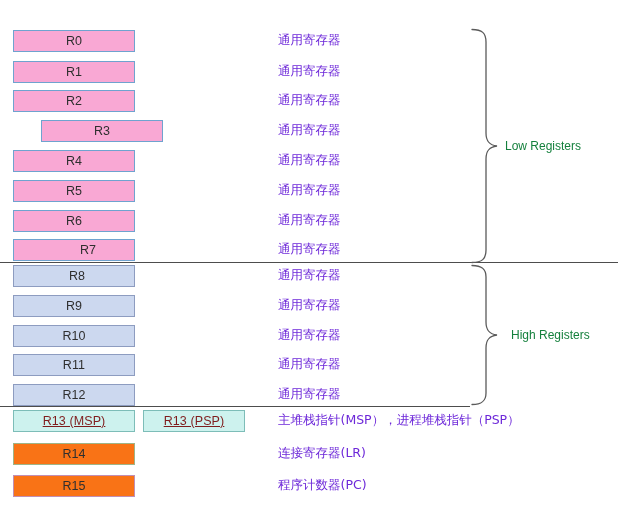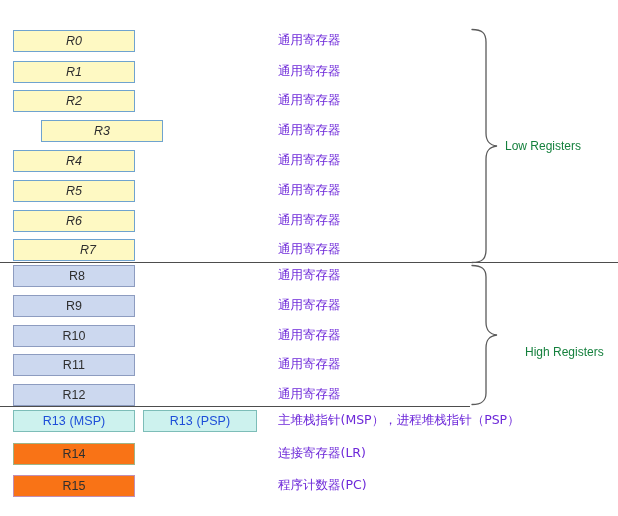--- a/index.html
+++ b/index.html
@@ -26,34 +26,34 @@
     height: 22px;
     line-height: 20px;
     text-align: center;
     font-size: 12.5px;
     color: #333333;
     border: 1px solid #7e9ec4;
     letter-spacing: 0.1px;
     white-space: nowrap;
   }
   .reg-box.low {
-    background: #fef9c3;
+    background: #f9a8d4;
     border-color: #6fa3cf;
     color: #2f2f2f;
-    font-style: italic;
   }
   .reg-box.high {
     background: #ccd8ef;
     border-color: #8d9cc0;
     color: #2f2f2f;
   }
   .reg-box.sp {
     background: #cdf2ee;
     border-color: #7dbdb8;
-    color: #1d4ed8;
+    color: #7f1d1d;
+    text-decoration: underline;
   }
   .reg-box.lr {
     background: #f97316;
     border-color: #9fb487;
     color: #2f2f2f;
   }
   .reg-box.pc {
     background: #f97316;
     border-color: #c08fb5;
     color: #2f2f2f;
@@ -132,21 +132,21 @@
 
   <div class="reg-box high" style="left:13px; top:354px; width:122px;">R11</div>
   <div class="desc" style="top:355px;">通用寄存器</div>
 
   <div class="reg-box high" style="left:13px; top:384px; width:122px;">R12</div>
   <div class="desc" style="top:385px;">通用寄存器</div>
 
   <div class="divider" style="left:0px; top:406px; width:470px;"></div>
 
   <div class="reg-box sp" style="left:13px; top:410px; width:122px;">R13 (MSP)</div>
-  <div class="reg-box sp" style="left:143px; top:410px; width:114px;">R13 (PSP)</div>
+  <div class="reg-box sp" style="left:143px; top:410px; width:102px;">R13 (PSP)</div>
   <div class="desc" style="top:411px;">主堆栈指针(MSP），进程堆栈指针（PSP）</div>
 
   <div class="reg-box lr" style="left:13px; top:443px; width:122px;">R14</div>
   <div class="desc" style="top:444px;">连接寄存器(LR)</div>
 
   <div class="reg-box pc" style="left:13px; top:475px; width:122px;">R15</div>
   <div class="desc" style="top:476px;">程序计数器(PC)</div>
 
   <svg class="brace" style="left:470px; top:28px;" width="30" height="236" viewBox="0 0 30 236">
     <path d="M 2 1.5
@@ -161,15 +161,15 @@
 
   <svg class="brace" style="left:470px; top:264px;" width="30" height="142" viewBox="0 0 30 142">
     <path d="M 2 1.5
              C 12 1.5, 16 5, 16 13
              L 16 58
              C 16 66, 19 70, 27 71
              C 19 72, 16 76, 16 84
              L 16 129
              C 16 137, 12 140.5, 2 140.5" fill="none" stroke="#5a5a5a" stroke-width="1.3" stroke-linecap="round"></path>
   </svg>
-  <div class="group-label" style="left:525px; top:328px;margin-top:17px;">High Registers</div>
+  <div class="group-label" style="left:511px; top:328px;">High Registers</div>
 
 </div>
 
 </body></html>

